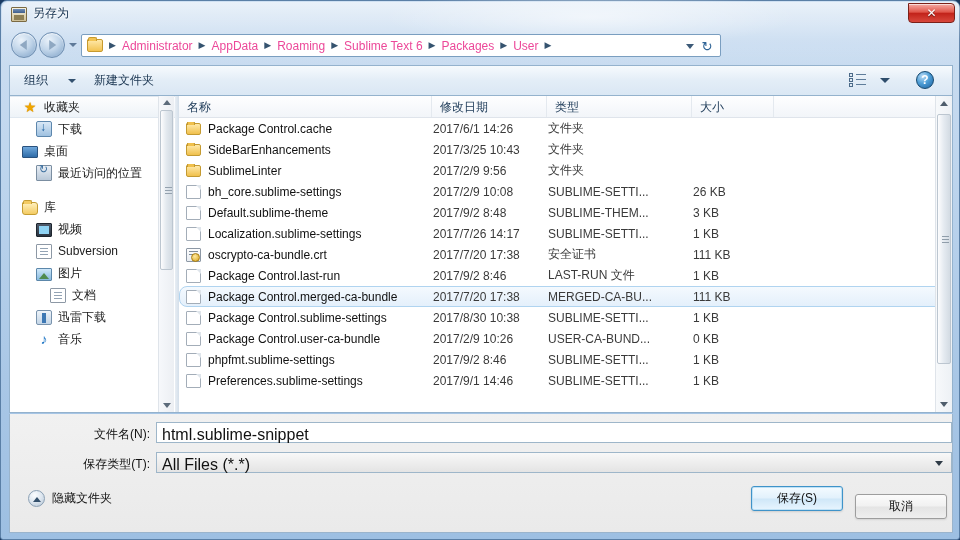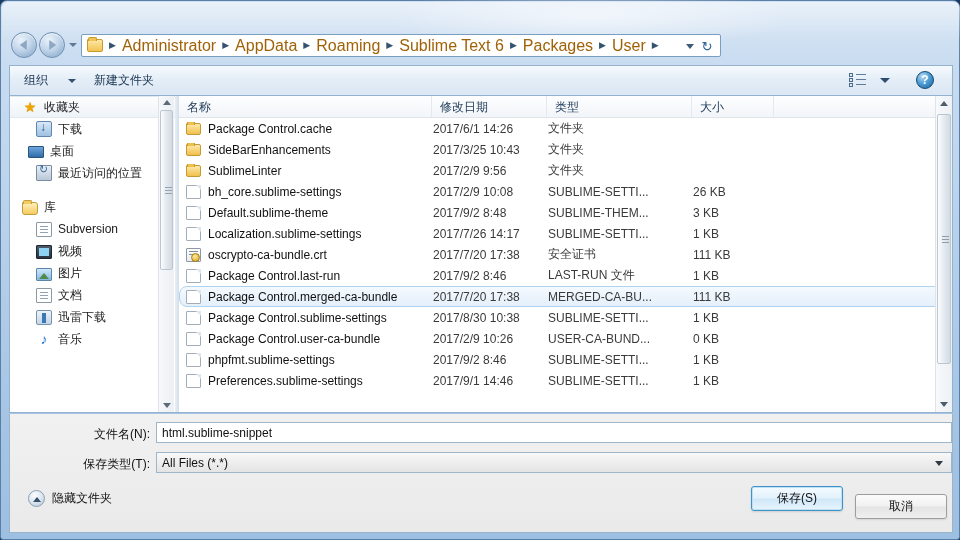--- a/index.html
+++ b/index.html
@@ -94,21 +94,21 @@
   .crumb-folder {
     width: 16px; height: 13px; margin: 0 2px 0 5px; flex: none;
     background: linear-gradient(180deg,#ffe8a8,#f2c352);
     border: 1px solid #c79a2e; border-radius: 1px 2px 2px 2px;
     position: relative;
   }
   .crumb-folder::before {
     content: ""; position: absolute; left: 0; top: -3px; width: 7px; height: 3px;
     background: #f2c352; border: 1px solid #c79a2e; border-bottom: none; border-radius: 2px 2px 0 0;
   }
-  .crumb { font-size: 16px; color: #a16207; padding: 0 2px; white-space: nowrap; cursor: default; }
+  .crumb { font-size: 12px; color: #ec4899; padding: 0 2px; white-space: nowrap; cursor: default; }
   .crumb-sep {
     font-size: 9px; color: #35536f; padding: 0 4px; flex: none; line-height: 1;
   }
   .addr-drop {
     position: absolute; right: 26px; top: 9px; width: 0; height: 0;
     border-left: 4px solid transparent; border-right: 4px solid transparent;
     border-top: 5px solid #3d5a78;
   }
   .addr-refresh {
     position: absolute; right: 3px; top: 3px; width: 20px; height: 17px;
@@ -378,21 +378,21 @@
     border: 1px solid #9ab4cc; border-top: none;
   }
   .form-label {
     position: absolute; font-size: 12px; color: #111; text-align: right; white-space: nowrap;
   }
   #lbl-filename { left: 30px; top: 12px; width: 110px; }
   #lbl-savetype { left: 30px; top: 42px; width: 110px; }
   .form-input {
     position: absolute; left: 146px; height: 21px;
     background: #fff; border: 1px solid #9eb6c9;
-    font-size: 12px; color: #111; padding: 3px 0 0 5px; white-space: nowrap;
+    font-size: 16px; color: #111; padding: 3px 0 0 5px; white-space: nowrap;
   }
   #inp-filename { top: 8px; width: 796px; }
   #inp-savetype {
     top: 38px; width: 796px;
     background: linear-gradient(180deg,#f8f8f8,#e4e4e4);
   }
   #inp-savetype .caret {
     position: absolute; right: 8px; top: 8px; width: 0; height: 0;
     border-left: 4px solid transparent; border-right: 4px solid transparent;
     border-top: 5px solid #2f3b47;
@@ -429,20 +429,25 @@
     box-shadow: 0 1px 2px rgba(0,0,0,.10);
   }
 </style>
 </head>
 <body>
 
 <div class="window">
   <div class="glass-sheen"></div>
   <div class="glass-blob"></div>
 
+  <div class="titlebar">
+    <div class="title-icon"></div>
+    <div class="title-text">另存为</div>
+    <div class="close-btn">✕</div>
+  </div>
 
   <div class="addr-row">
     <div class="navbtn" id="nav-back">
       <span class="arrow"></span>
     </div>
     <div class="navbtn" id="nav-fwd">
       <span class="arrow"></span>
     </div>
     <div class="nav-drop"></div>
 
@@ -488,46 +493,46 @@
     <div class="sidebar">
       <div id="sidebar-items">
           <div class="sb-item selected" style="padding-left: 12px;">
             <span class="sb-ico ico-star">★</span>
             <span class="sb-label">收藏夹</span>
           </div>
           <div class="sb-item" style="padding-left: 26px;">
             <span class="sb-ico ico-down"></span>
             <span class="sb-label">下载</span>
           </div>
-          <div class="sb-item" style="padding-left: 18px;">
+          <div class="sb-item" style="padding-left: 12px;">
             <span class="sb-ico ico-desktop"></span>
             <span class="sb-label">桌面</span>
           </div>
           <div class="sb-item" style="padding-left: 26px;">
             <span class="sb-ico ico-recent"></span>
             <span class="sb-label">最近访问的位置</span>
           </div>
           <div class="sb-gap"></div>
           <div class="sb-item" style="padding-left: 12px;">
             <span class="sb-ico ico-lib"></span>
             <span class="sb-label">库</span>
           </div>
           <div class="sb-item" style="padding-left: 26px;">
+            <span class="sb-ico ico-video"></span>
+            <span class="sb-label">视频</span>
+          </div>
+          <div class="sb-item" style="padding-left: 26px;">
             <span class="sb-ico ico-svn"></span>
             <span class="sb-label">Subversion</span>
-          </div>
-          <div class="sb-item" style="padding-left: 26px;">
-            <span class="sb-ico ico-video"></span>
-            <span class="sb-label">视频</span>
           </div>
           <div class="sb-item" style="padding-left: 26px;">
             <span class="sb-ico ico-pic"></span>
             <span class="sb-label">图片</span>
           </div>
-          <div class="sb-item" style="padding-left: 26px;">
+          <div class="sb-item" style="padding-left: 40px;">
             <span class="sb-ico ico-doc"></span>
             <span class="sb-label">文档</span>
           </div>
           <div class="sb-item" style="padding-left: 26px;">
             <span class="sb-ico ico-thunder"></span>
             <span class="sb-label">迅雷下载</span>
           </div>
           <div class="sb-item" style="padding-left: 26px;">
             <span class="sb-ico ico-music">♪</span>
             <span class="sb-label">音乐</span>

